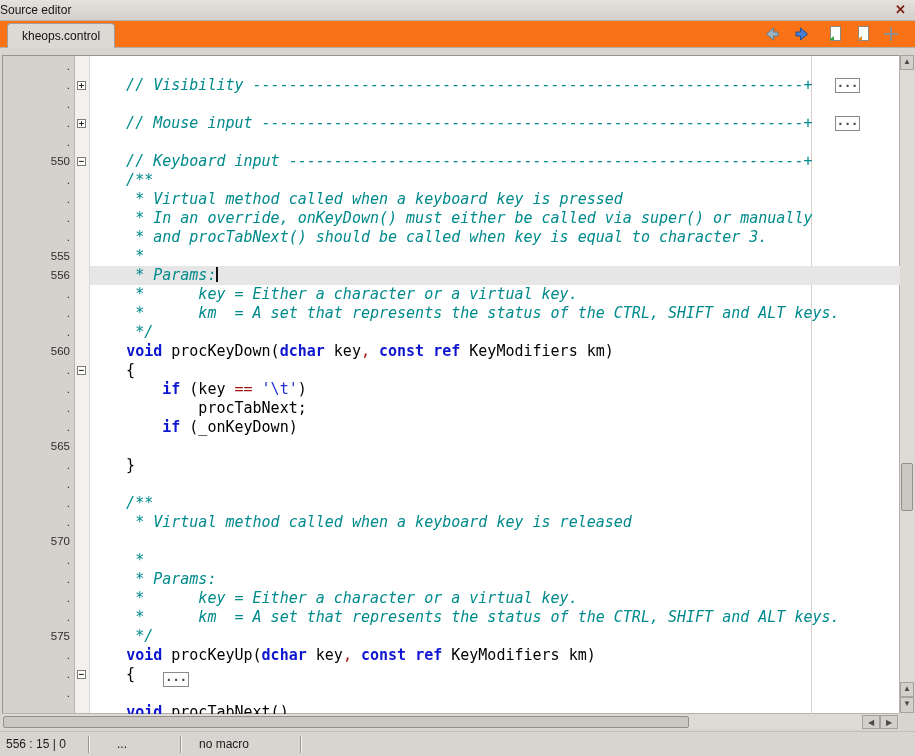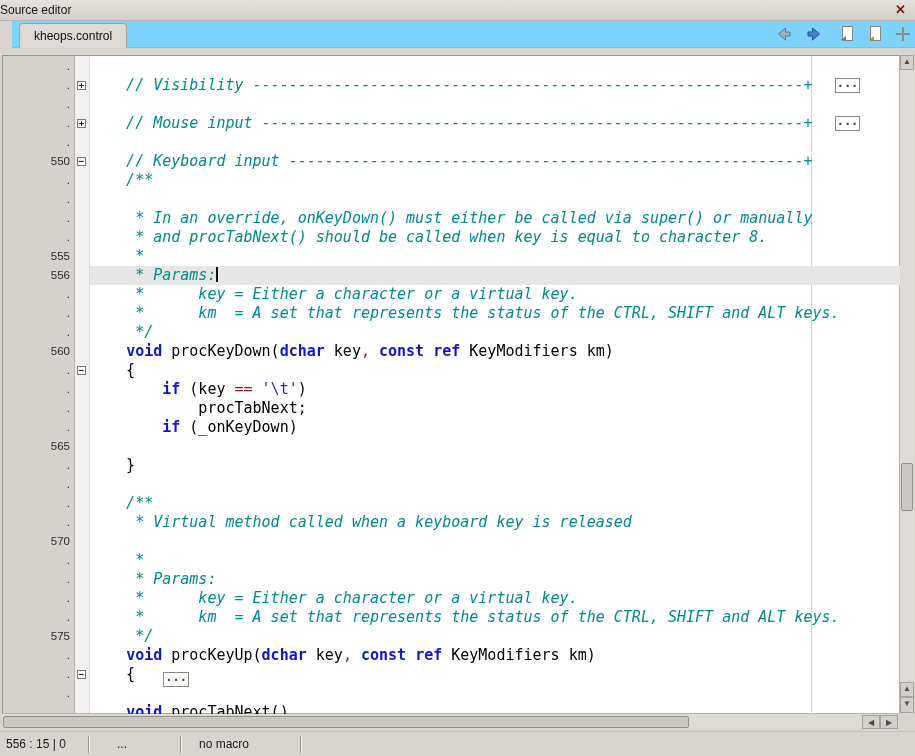--- a/index.html
+++ b/index.html
@@ -7,21 +7,21 @@
           font-family:"Liberation Sans",sans-serif;}
 
   
   .titlebar{position:absolute;left:0;top:0;right:0;height:20px;
             background:linear-gradient(#e5e2de,#d3cfca);border-bottom:1px solid #b7b3ae;
             text-align:left;font-size:12px;line-height:20px;color:#151515;}
   .closebtn{position:absolute;right:6px;top:0;width:14px;font-size:13px;font-weight:bold;
             color:#7c1d12;line-height:20px;cursor:default;}
 
   
-  .tabbar{position:absolute;left:12px;top:21px;right:0;height:26px;background:#7dd3fc;
+  .tabbar{position:absolute;left:0;top:21px;right:0;height:26px;background:#f97316;
           border-bottom:1px solid #b3afaa;}
   .tab{position:absolute;left:7px;top:2px;height:24px;padding:0 14px;background:#ddd9d5;
        border:1px solid #a29e99;border-bottom:none;border-radius:4px 4px 0 0;
        font-size:12px;line-height:24px;color:#111;}
   .tbicon{position:absolute;top:4px;width:18px;height:18px;}
 
   
   .editor{position:absolute;left:2px;top:55px;width:897px;height:658px;overflow:hidden;
     background:linear-gradient(90deg,#d5d1cc 0px,#d5d1cc 71px,#b9b5b1 71px,#b9b5b1 72px,
                #f2f1ef 72px,#f2f1ef 86px,#dcd9d5 86px,#dcd9d5 87px,#ffffff 87px);
@@ -156,30 +156,31 @@
           <span class="code"><span class="cm">    // Keyboard input ---------------------------------------------------------+</span></span>
         </div>
         <div class="row">
           <span class="gut">.</span>
           <span class="fold"></span>
           <span class="code"><span class="cm">    /**</span></span>
         </div>
         <div class="row">
           <span class="gut">.</span>
           <span class="fold"></span>
+          <span class="code"><span class="cm">     * Virtual method called when a keyboard key is pressed</span></span>
         </div>
         <div class="row">
           <span class="gut">.</span>
           <span class="fold"></span>
           <span class="code"><span class="cm">     * In an override, onKeyDown() must either be called via super() or manually</span></span>
         </div>
         <div class="row">
           <span class="gut">.</span>
           <span class="fold"></span>
-          <span class="code"><span class="cm">     * and procTabNext() should be called when key is equal to character 8.</span></span>
+          <span class="code"><span class="cm">     * and procTabNext() should be called when key is equal to character 3.</span></span>
         </div>
         <div class="row">
           <span class="gut">555</span>
           <span class="fold"></span>
           <span class="code"><span class="cm">     *</span></span>
         </div>
         <div class="row current">
           <span class="gut">556</span>
           <span class="fold"></span>
           <span class="code"><span class="cm">     * Params:</span><span class="caret"></span></span>

